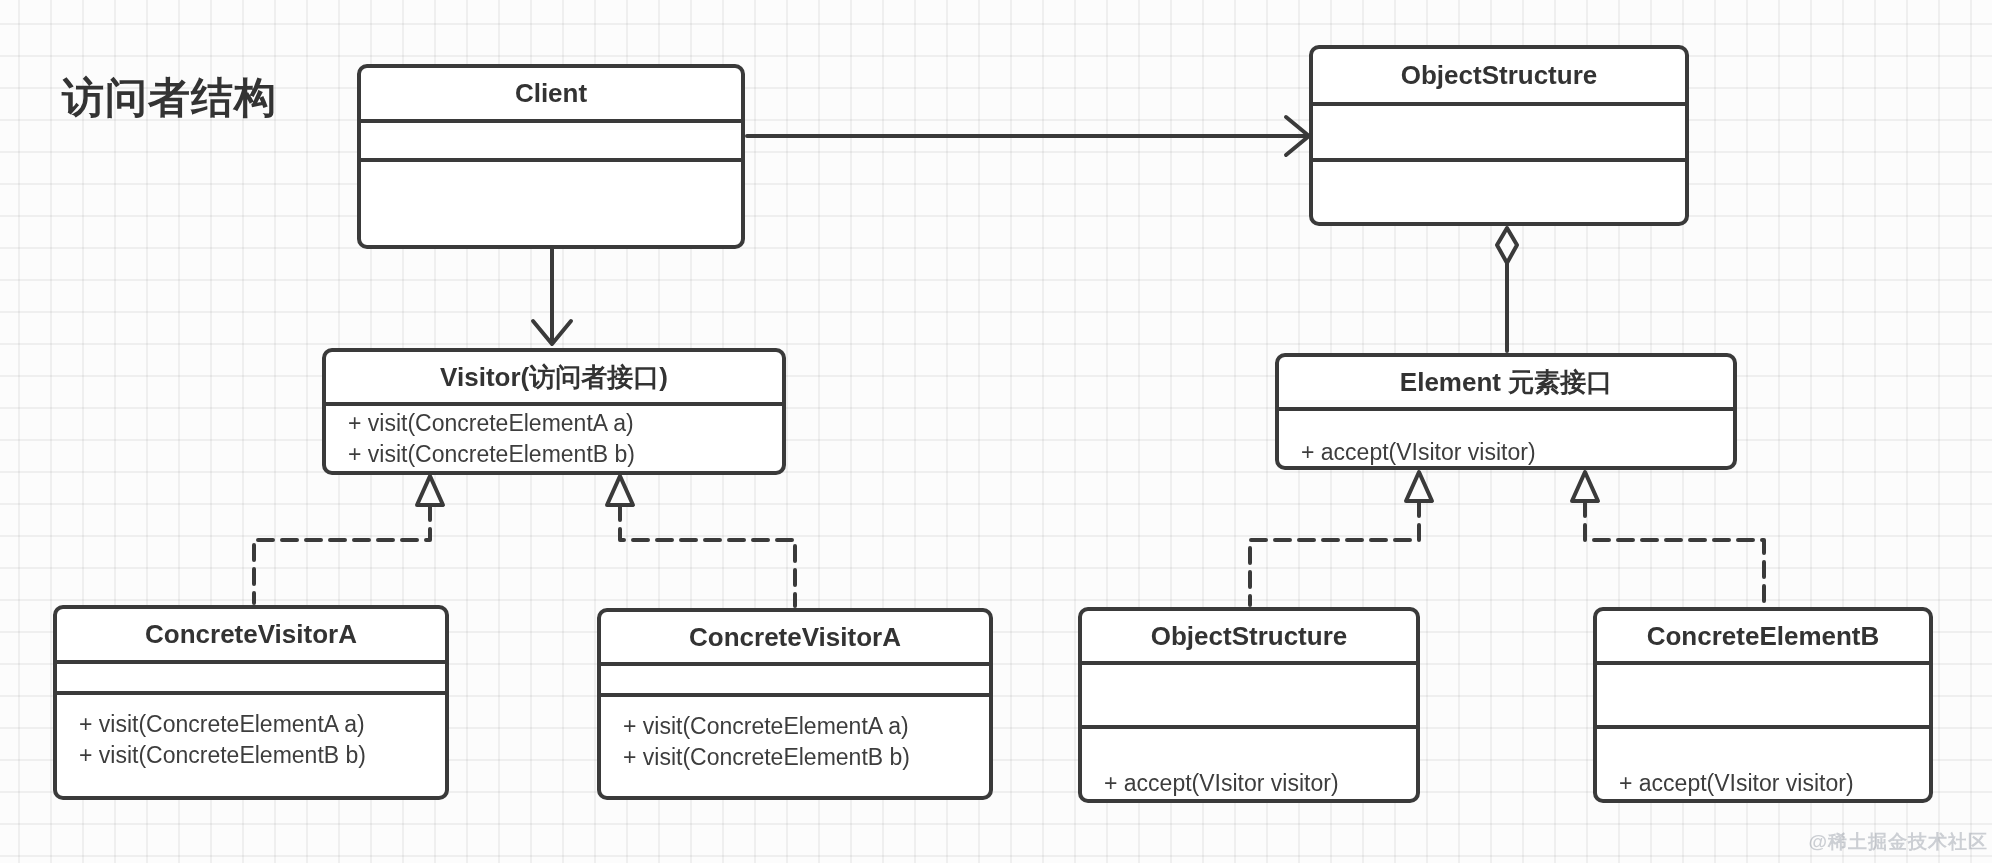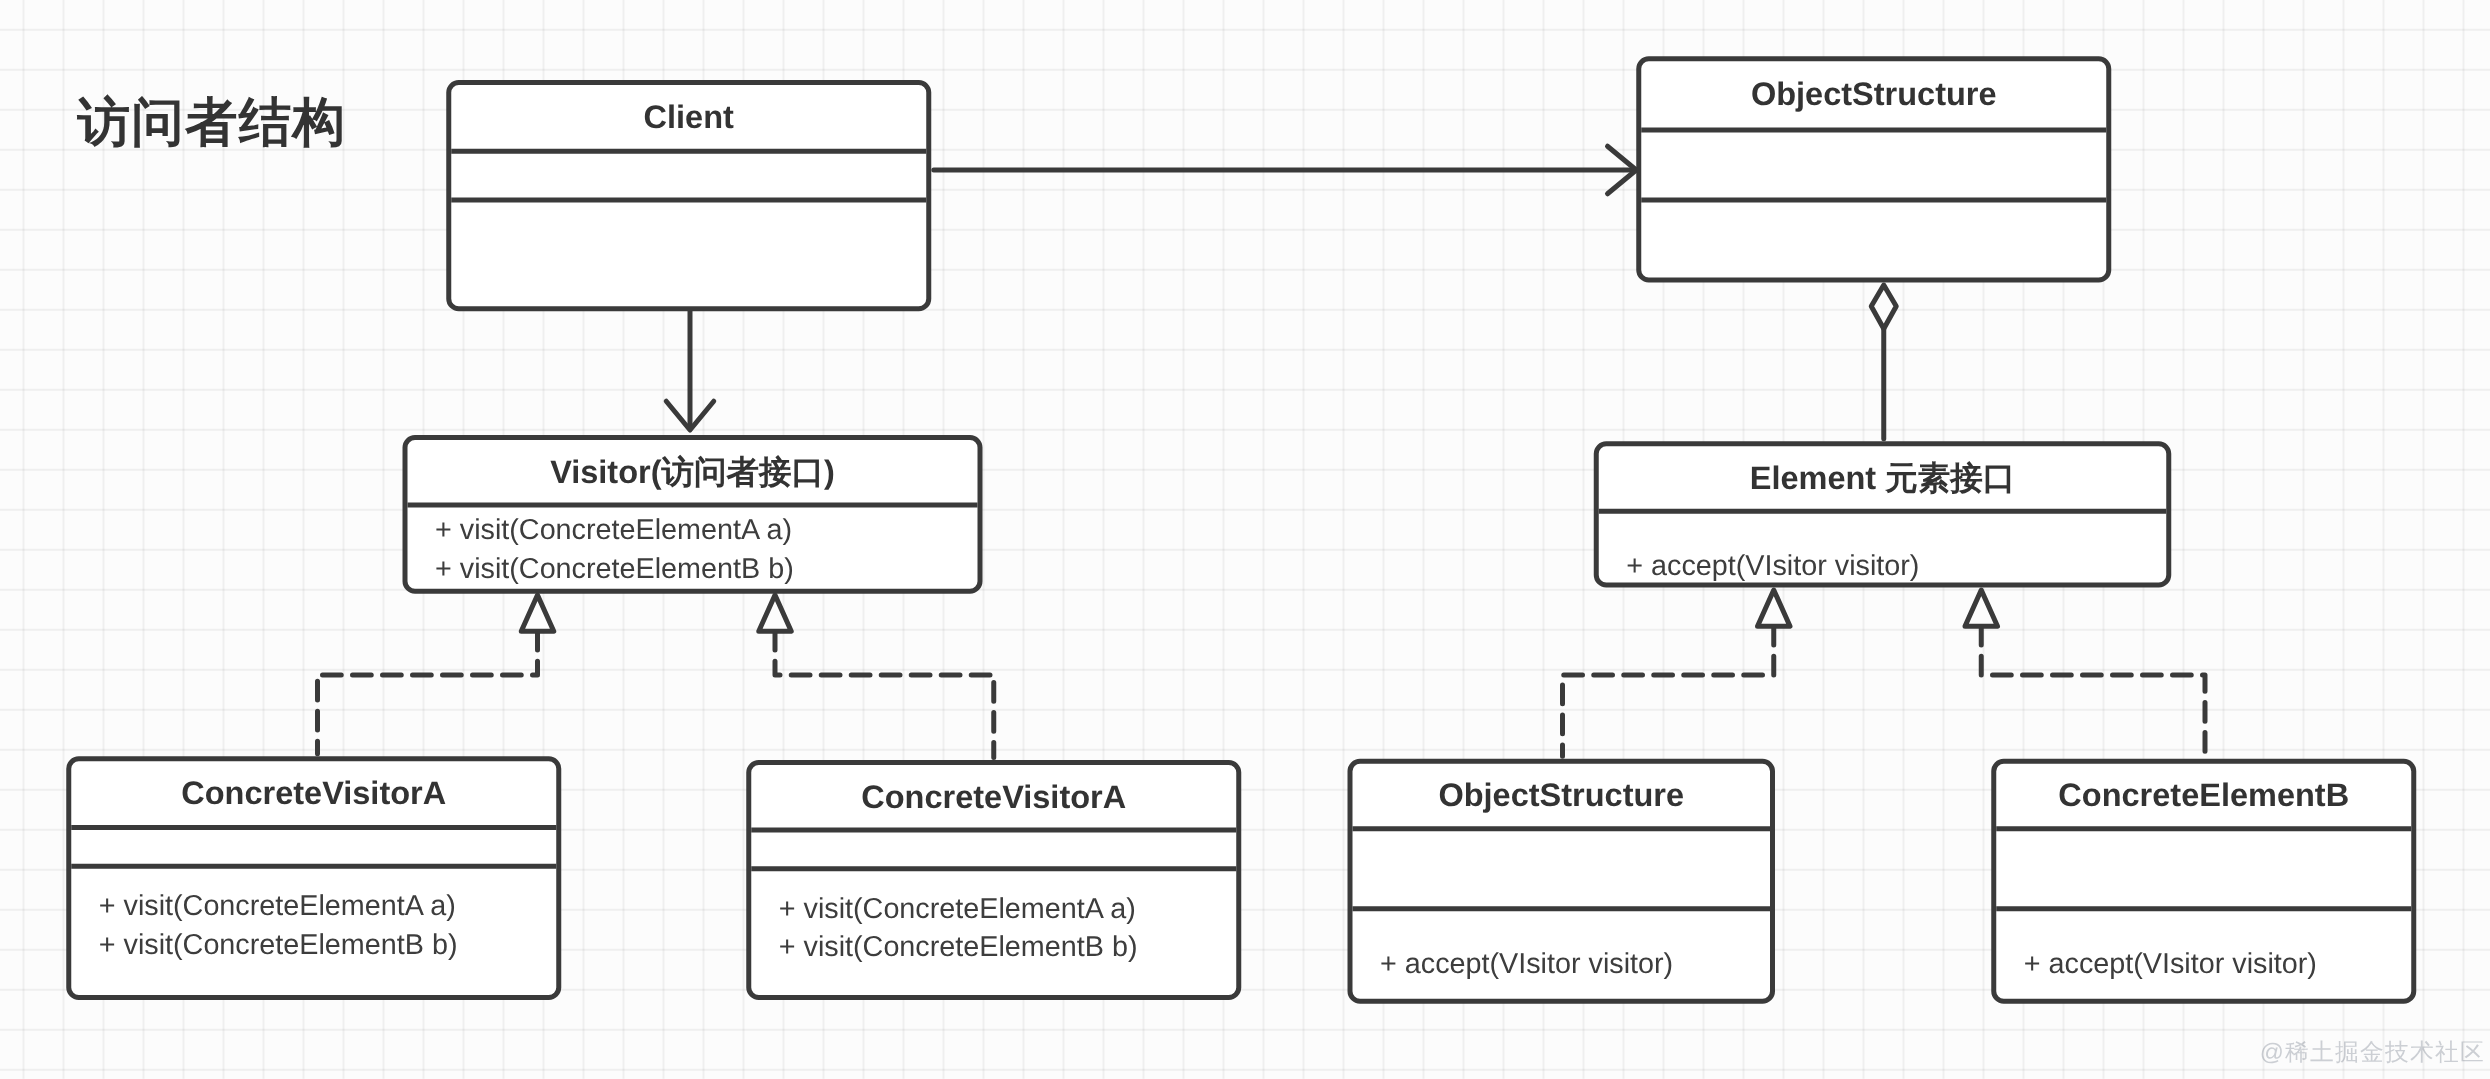--- a/index.html
+++ b/index.html
@@ -12,37 +12,37 @@
       linear-gradient(to bottom, rgba(0,0,0,0.05) 2px, transparent 2px);
     background-size:32px 32px;
     background-position:18px 23px;
   }
   .page-title{
     position:absolute;left:62px;top:70px;
     font-size:42px;font-weight:bold;color:#333333;letter-spacing:1px;
   }
   .watermark{
     position:absolute;right:4px;bottom:8px;
-    font-size:19px;color:rgba(60,70,90,0.25);letter-spacing:1px;
+    font-size:19px;color:rgba(60,70,90,0.25);letter-spacing:1px;font-weight:bold;
   }
   .uml-box{
     position:absolute;box-sizing:border-box;
     border:4px solid #3a3a3a;border-radius:10px;background:#ffffff;
     display:flex;flex-direction:column;color:#333333;
   }
   .uml-row{box-sizing:border-box;border-bottom:4px solid #3a3a3a;flex:none;}
   .uml-row.last{border-bottom:none;flex:1 1 auto;}
   .uml-title{
     display:flex;align-items:center;justify-content:center;
     font-size:26px;font-weight:bold;white-space:nowrap;
   }
   .uml-methods{font-size:23px;font-weight:400;color:#3d3d3d;white-space:nowrap;}
   .uml-methods .m-line{line-height:31px;}
   .uml-methods.two-lines{padding:8px 0 0 22px;border-radius:28px;}
-  .uml-methods.centered{display:flex;flex-direction:column;justify-content:flex-start;padding-left:22px;margin-top:26px;}
+  .uml-methods.centered{display:flex;flex-direction:column;justify-content:flex-end;padding-left:22px;margin-top:26px;}
   svg.connectors{position:absolute;left:0;top:0;pointer-events:none;}
 </style>
 </head>
 <body>
 
 <div class="canvas">
 
   <svg class="connectors" width="1992" height="863" viewBox="0 0 1992 863">
     <g stroke="#3a3a3a" stroke-width="4" fill="none" stroke-linecap="round" stroke-linejoin="round">
 

